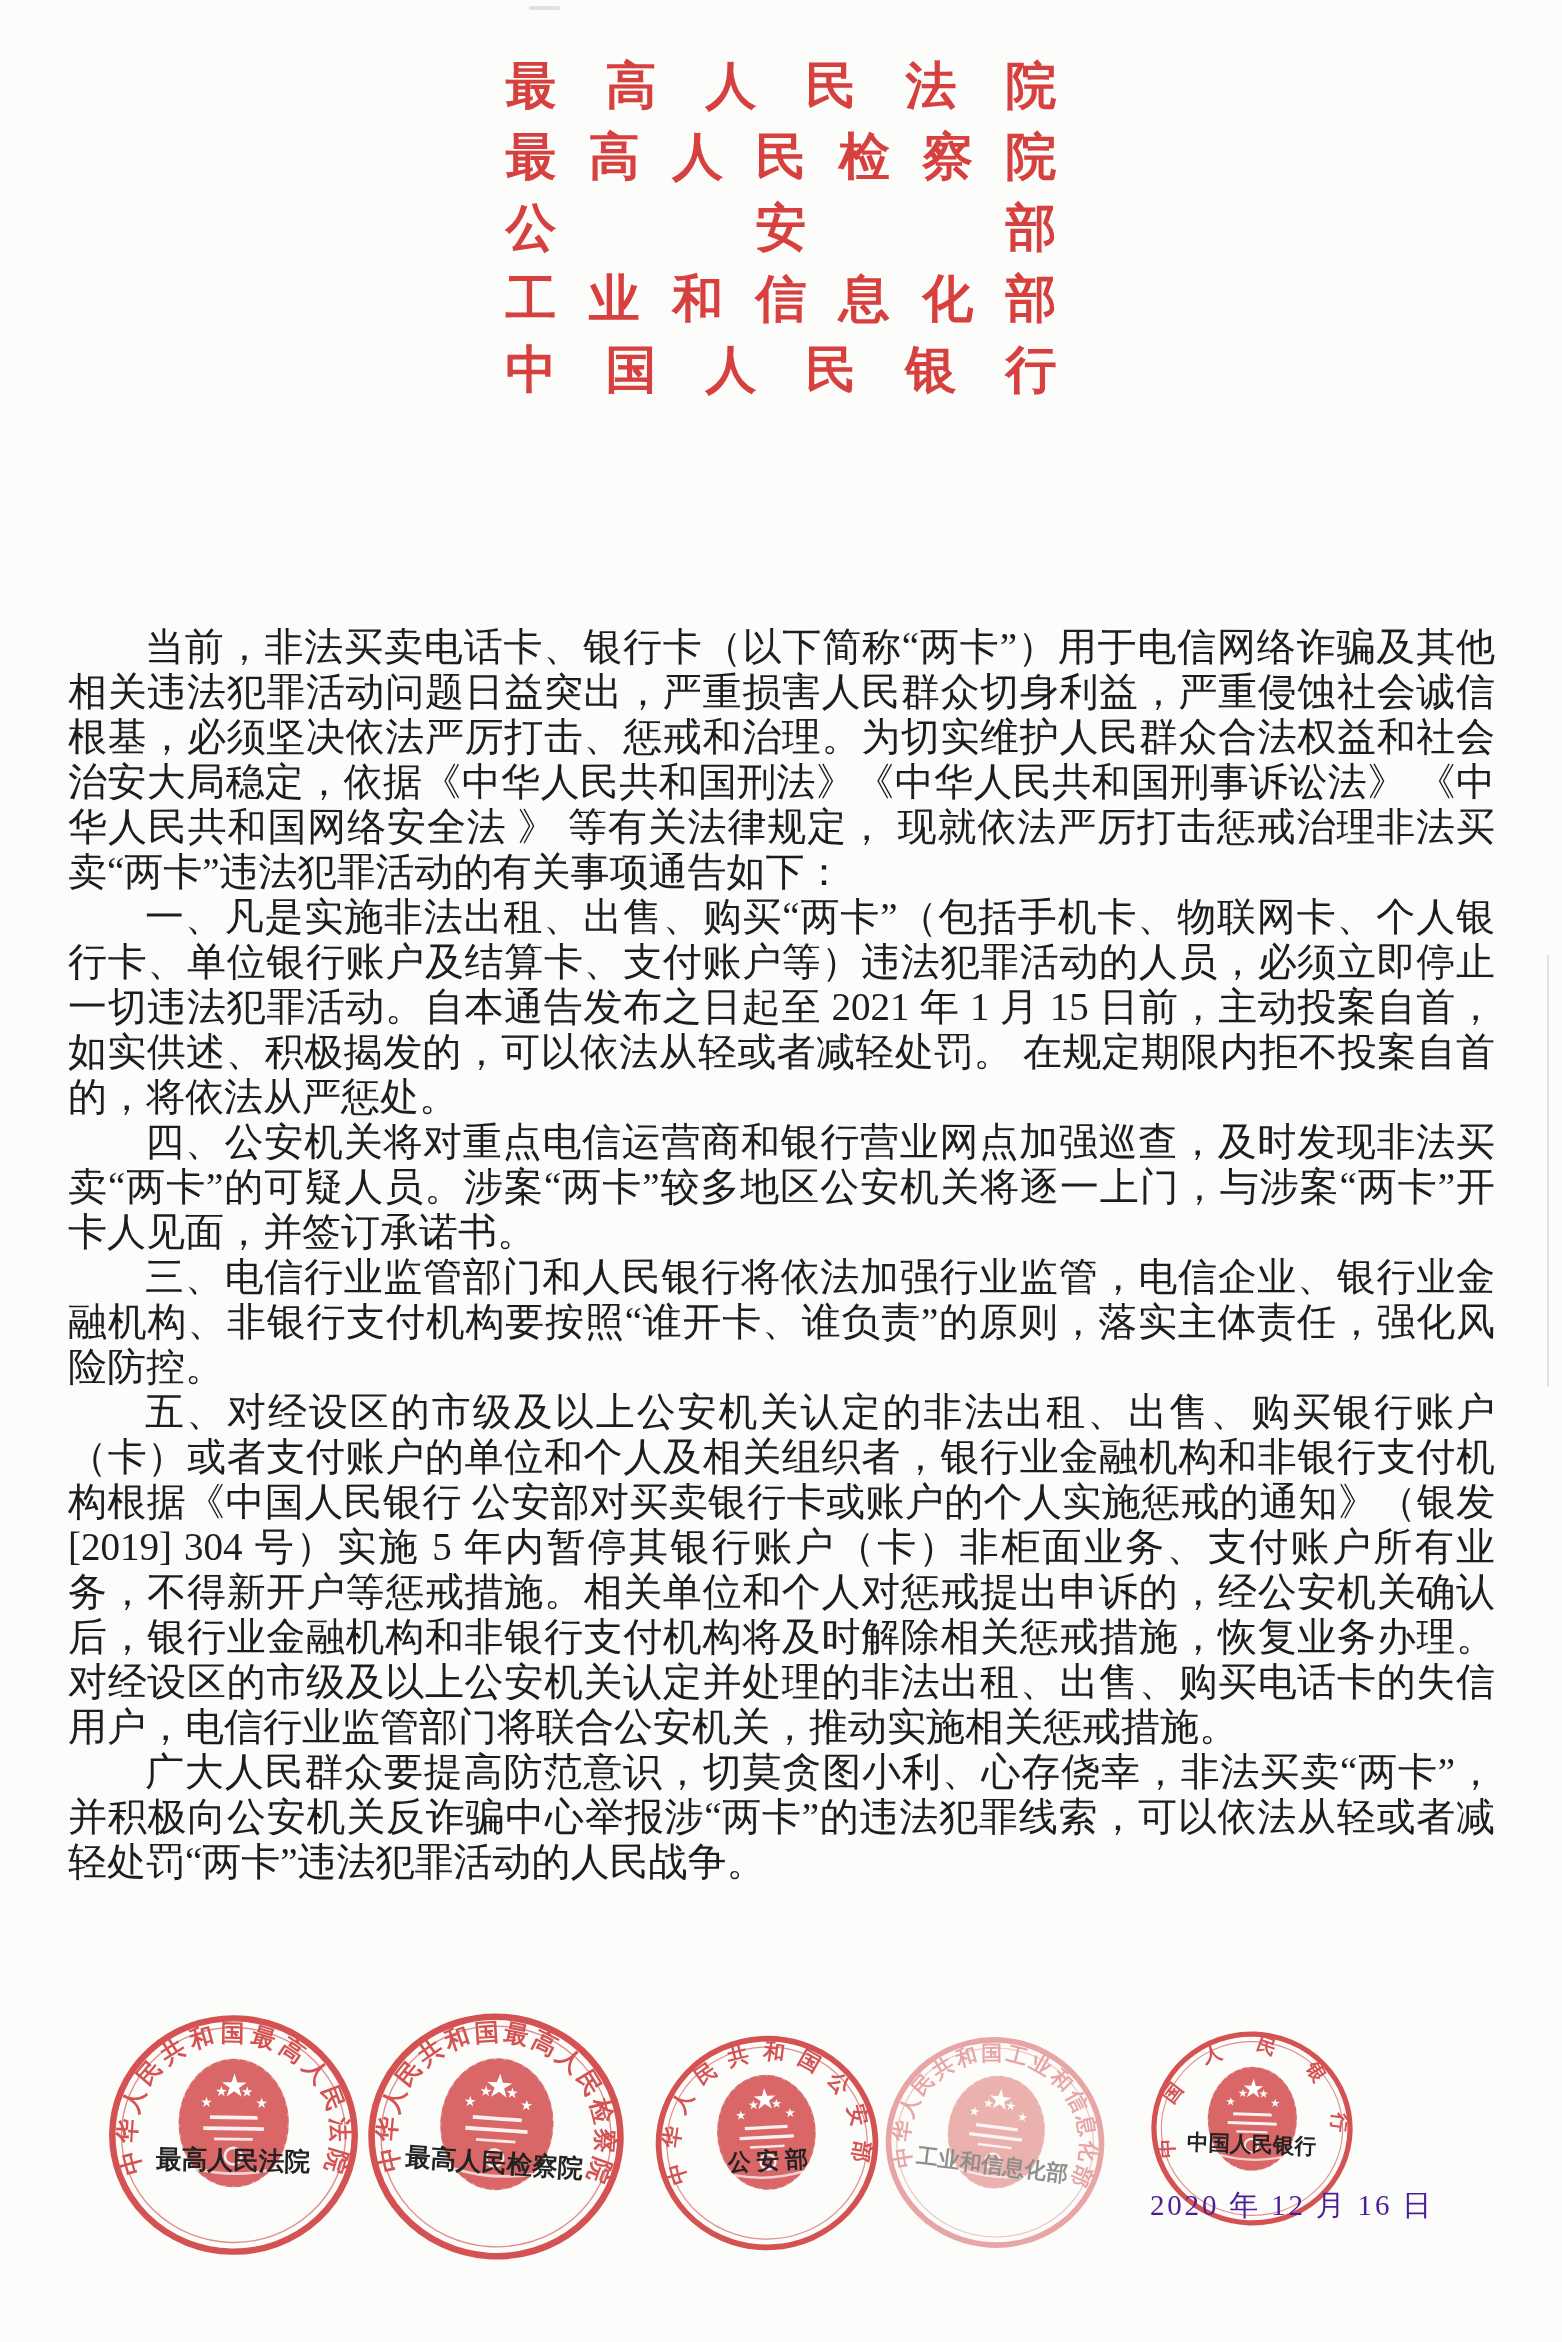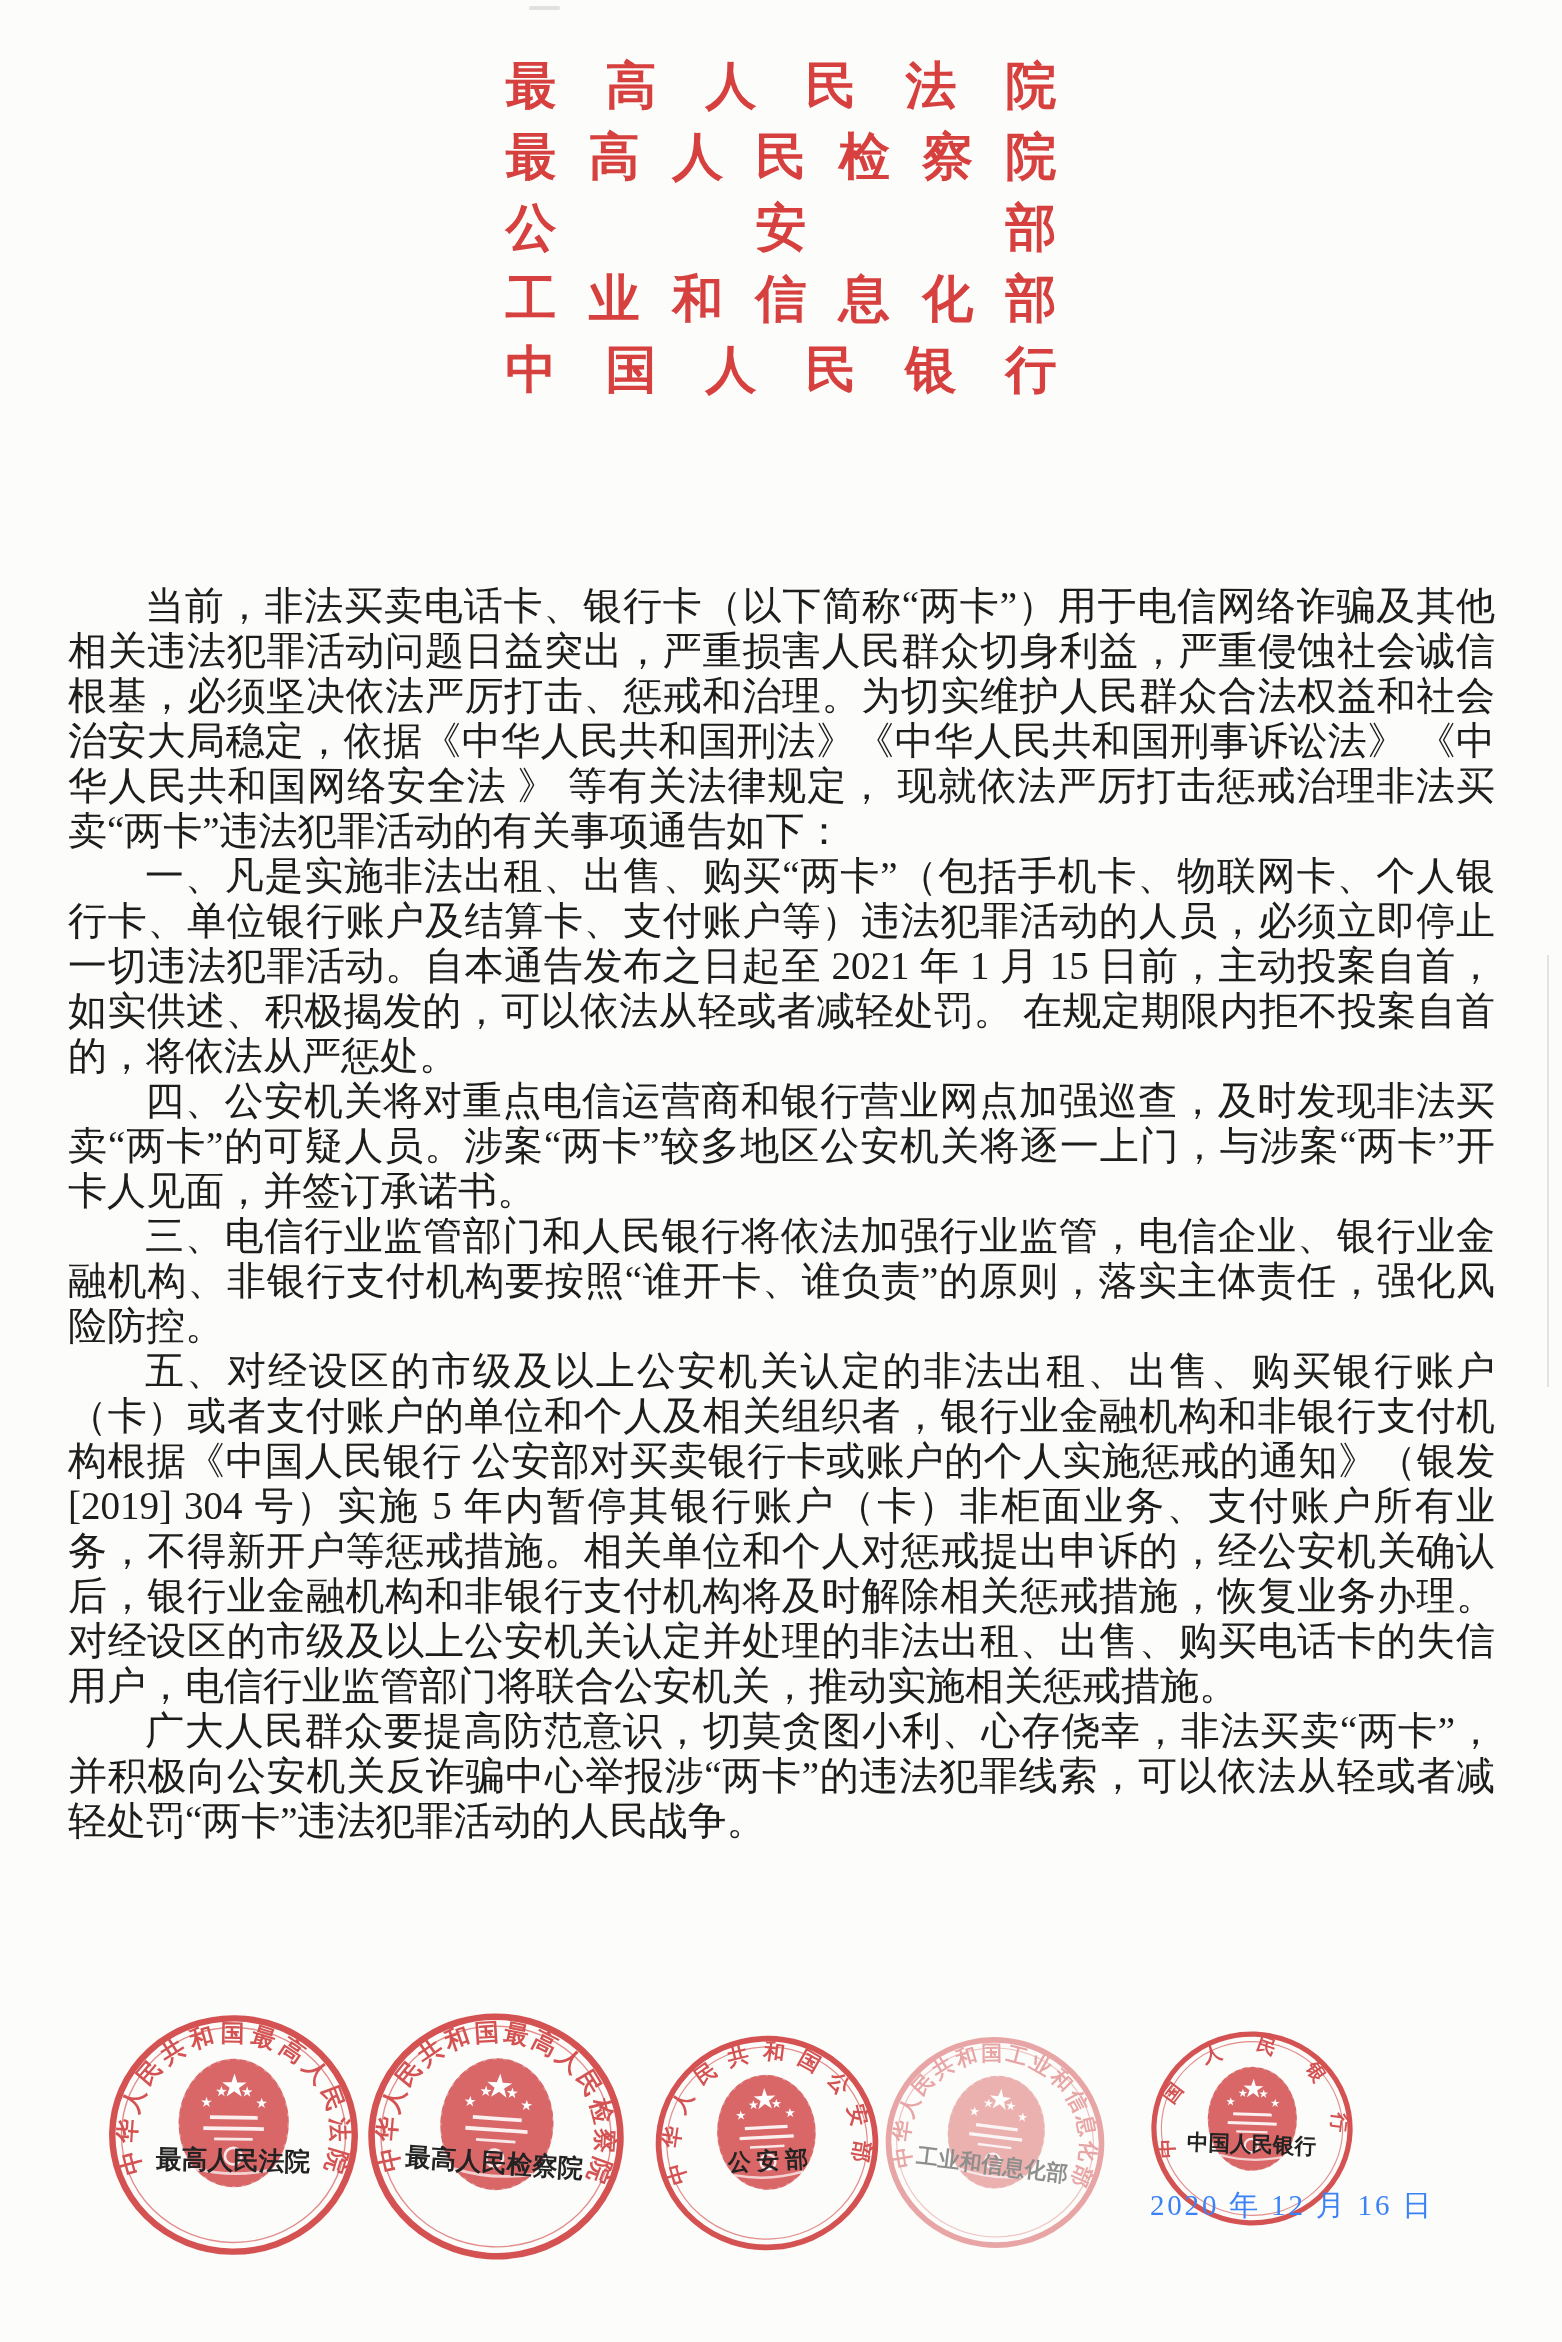--- a/index.html
+++ b/index.html
@@ -33,21 +33,21 @@
   
   .title-block{
     position:absolute;top:410px;left:0;right:0;text-align:center;
   }
   .title-line{
     font-size:59px;font-weight:700;line-height:81px;letter-spacing:4.6px;
     color:#161616;
   }
   
   .body-block{
-    position:absolute;top:583px;left:68px;width:1427px;
+    position:absolute;top:624px;left:68px;width:1427px;
   }
   .body-block p{
     margin:0;
     font-size:39px;line-height:45px;
     text-align:justify;text-justify:inter-character;
     text-indent:77px;
     color:#1d1d1d;
   }
   
   .seal{position:absolute;}
@@ -56,21 +56,21 @@
   #seal2{left:364px;top:2006px;width:264px;height:261px;transform:rotate(4deg);}
   #seal3{left:652px;top:2022px;width:230px;height:242px;transform:rotate(-3deg);}
   #seal4{left:882px;top:2013px;width:226px;height:259px;transform:rotate(7deg);opacity:.5;}
   #seal5{left:1148px;top:2011px;width:208px;height:235px;transform:rotate(2deg);}
   .seal-label{
     font-family:"Liberation Serif","DejaVu Serif",serif;
     font-weight:600;
   }
   .date-line{
     position:absolute;left:1150px;top:2186px;
-    font-size:29px;letter-spacing:2.8px;color:#3b82f6;
+    font-size:29px;letter-spacing:2.8px;color:#4c1d95;
     font-family:"Liberation Serif","DejaVu Serif",serif;
     white-space:nowrap;
   }
 </style>
 </head>
 <body>
 
 <div class="page" style="--hdr-red: #d6403e;">
 
   <div class="scan-mark-top"></div>

